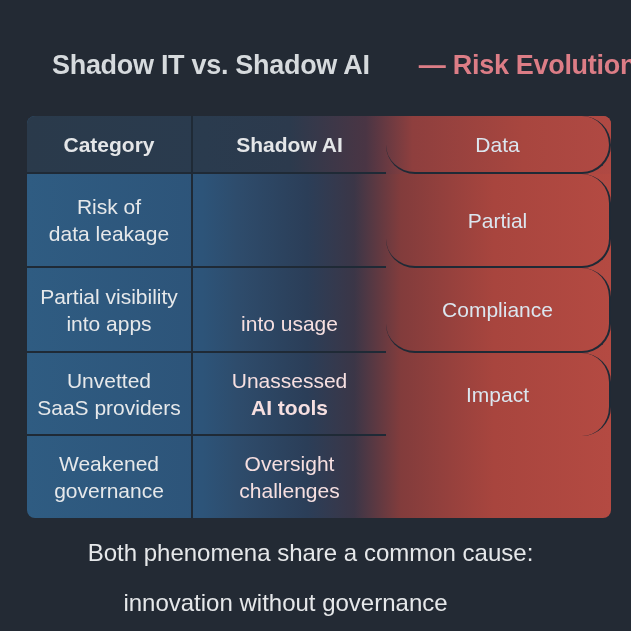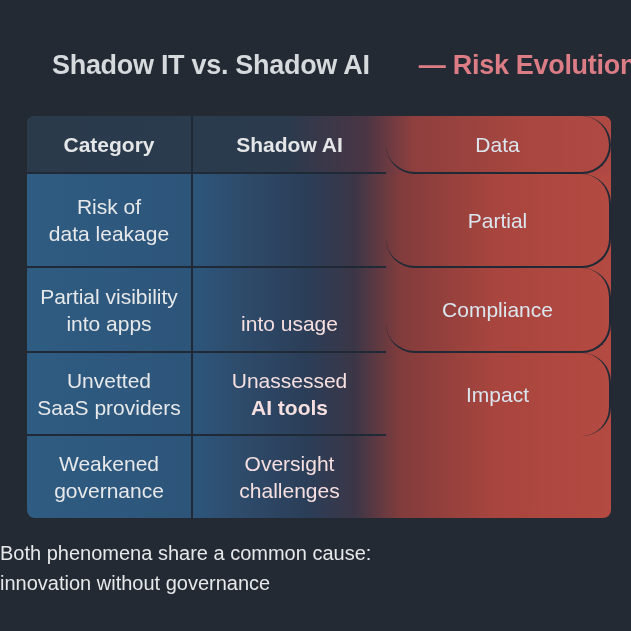--- a/index.html
+++ b/index.html
@@ -41,23 +41,23 @@
     color:#e6e8ea; font-size:21px; line-height:27px;
   }
   .cell.last-col { border-right:none; }
   .cell.last-row { border-bottom:none; }
   .hdr { font-weight:bold; font-size:21px; color:#e4e6e8;text-align:center; }
   .cat { font-weight:normal; color:#dbe6ef;border-radius:29px; }
   .ai { color:#f6dfe0; }
   .ai .b { font-weight:bold; }
   .footer {
     position:absolute; left:0; top:538px; width:621px;
-    color:#e6e8ea; font-size:20px; line-height:30px;
+    text-align:center; color:#e6e8ea; font-size:24px; line-height:30px;
   }
-  .footer .l2 { display:block; padding-right:50px; }
+  .footer .l2 { display:block; padding-right:50px;margin-top:20px; }
 </style>
 </head>
 <body>
 
 <div class="title">
   <span class="t1">Shadow IT vs. Shadow AI</span>
   <span class="t2">— Risk Evolution</span>
 </div>
 
 <div class="table">

